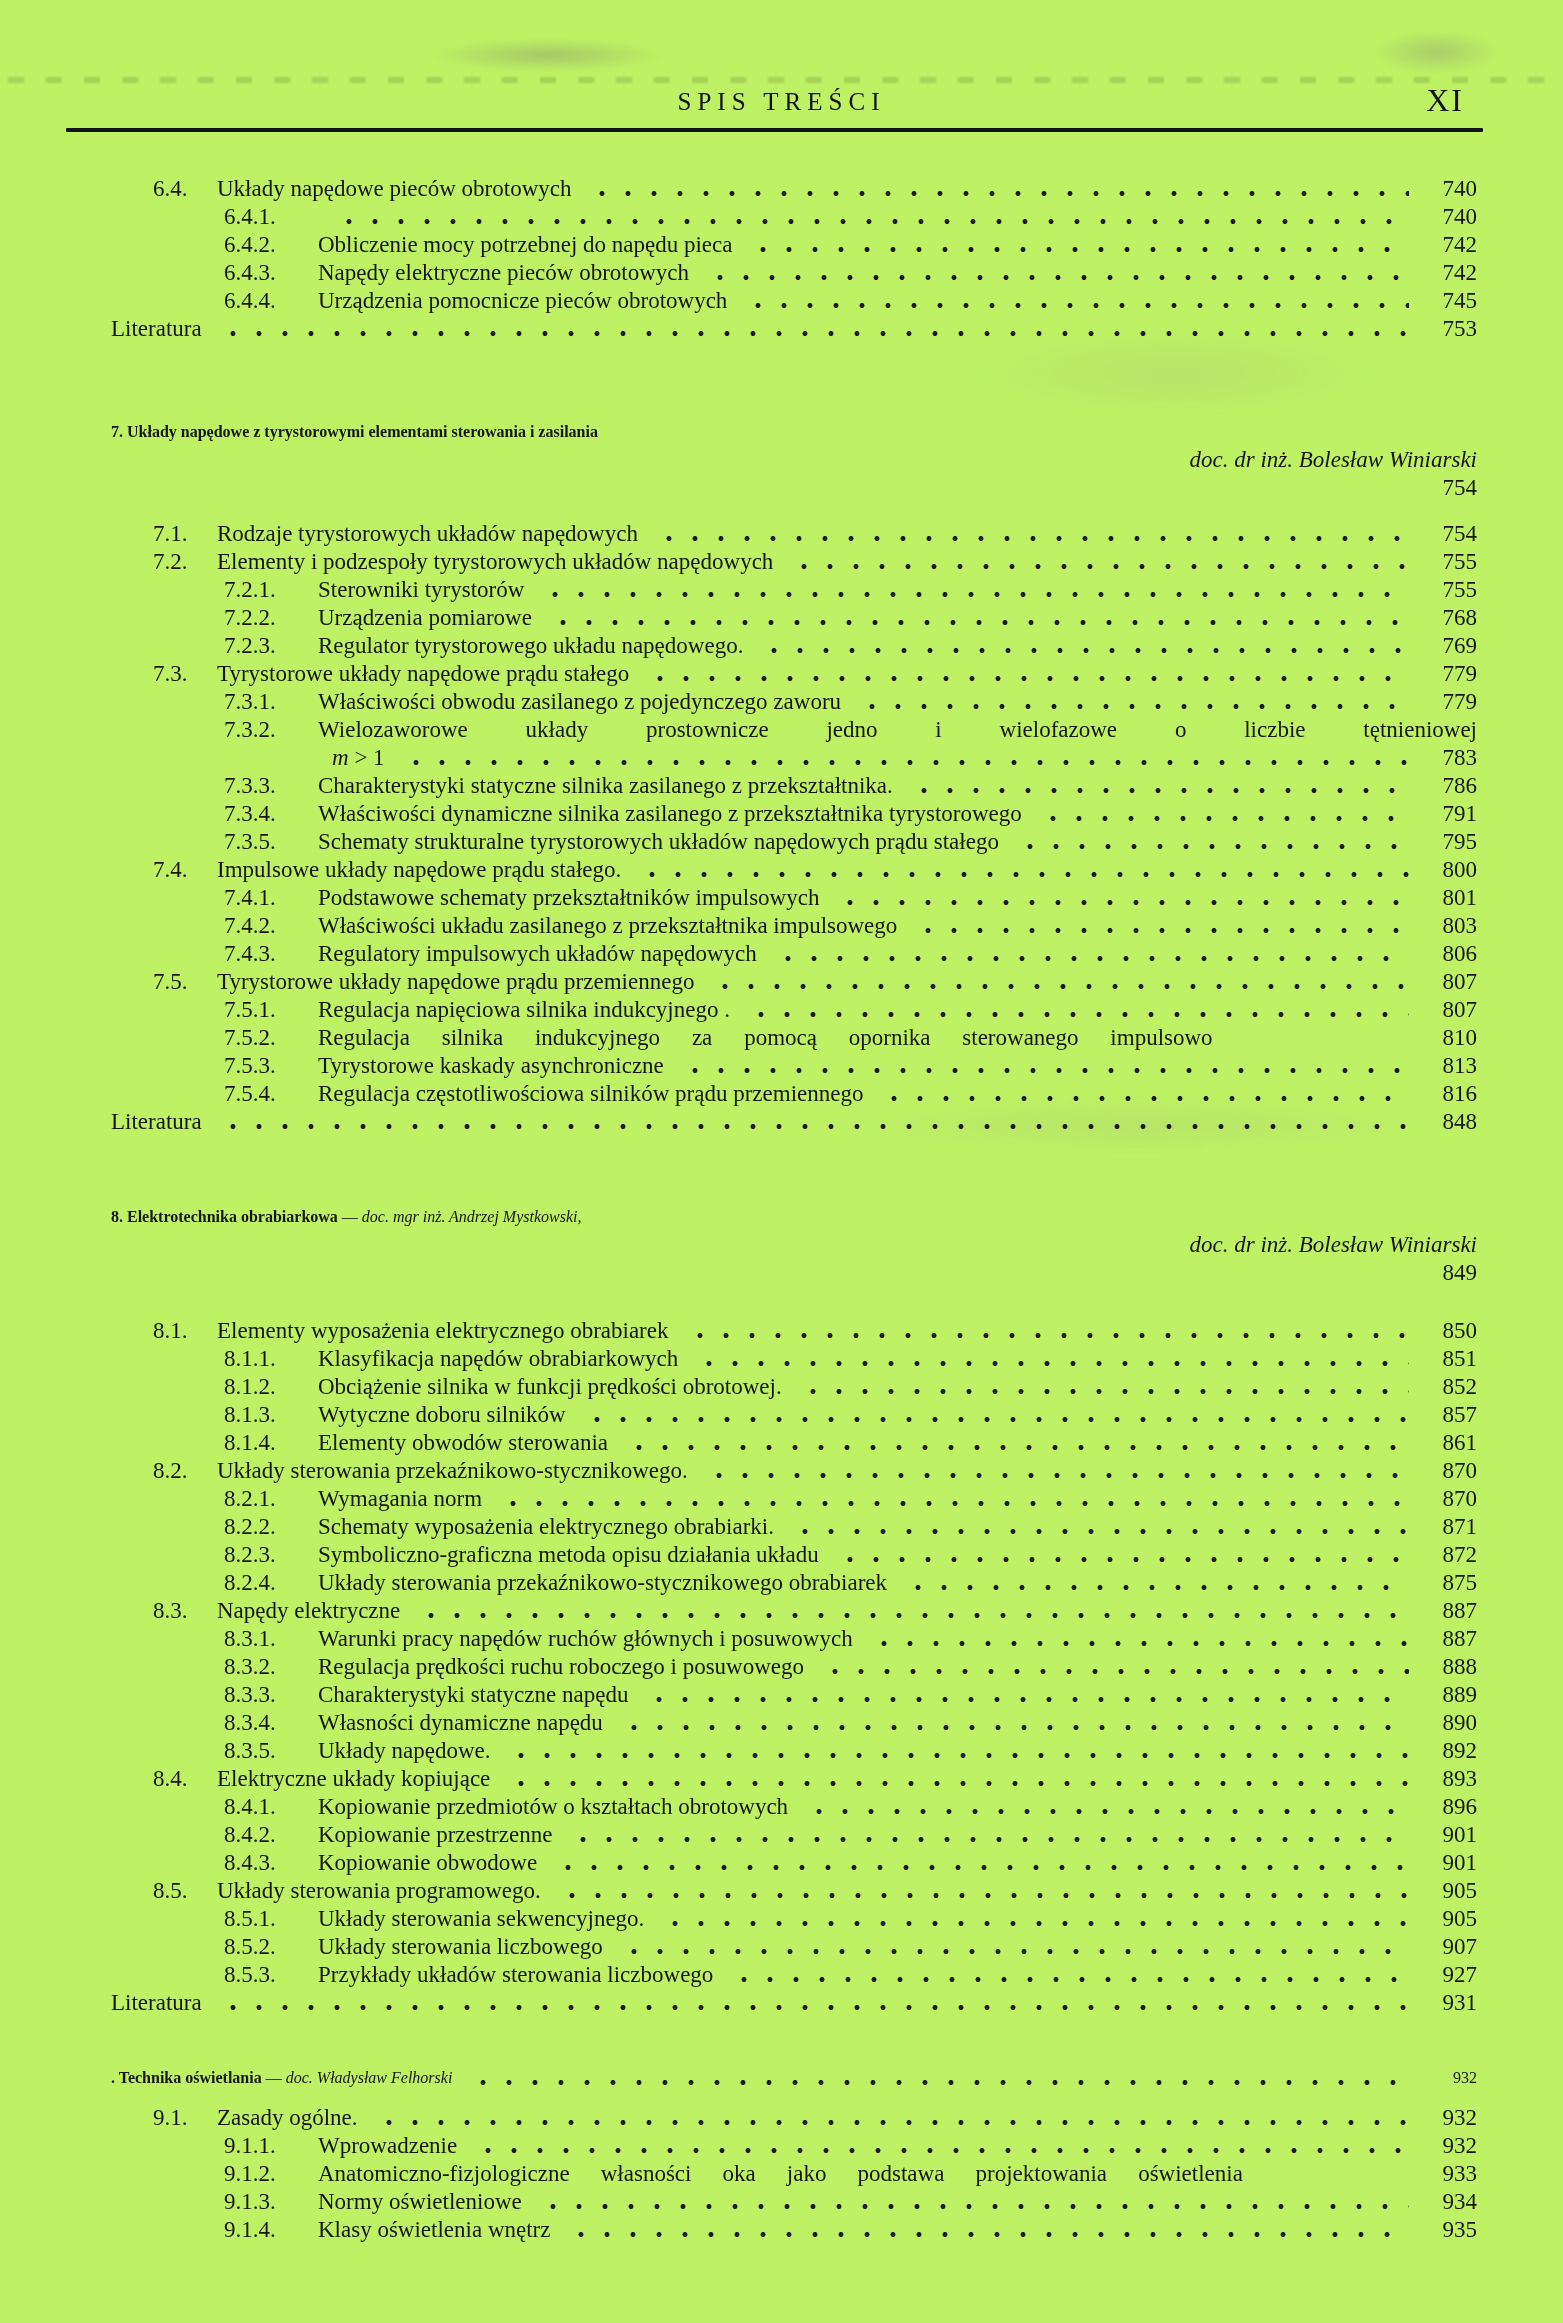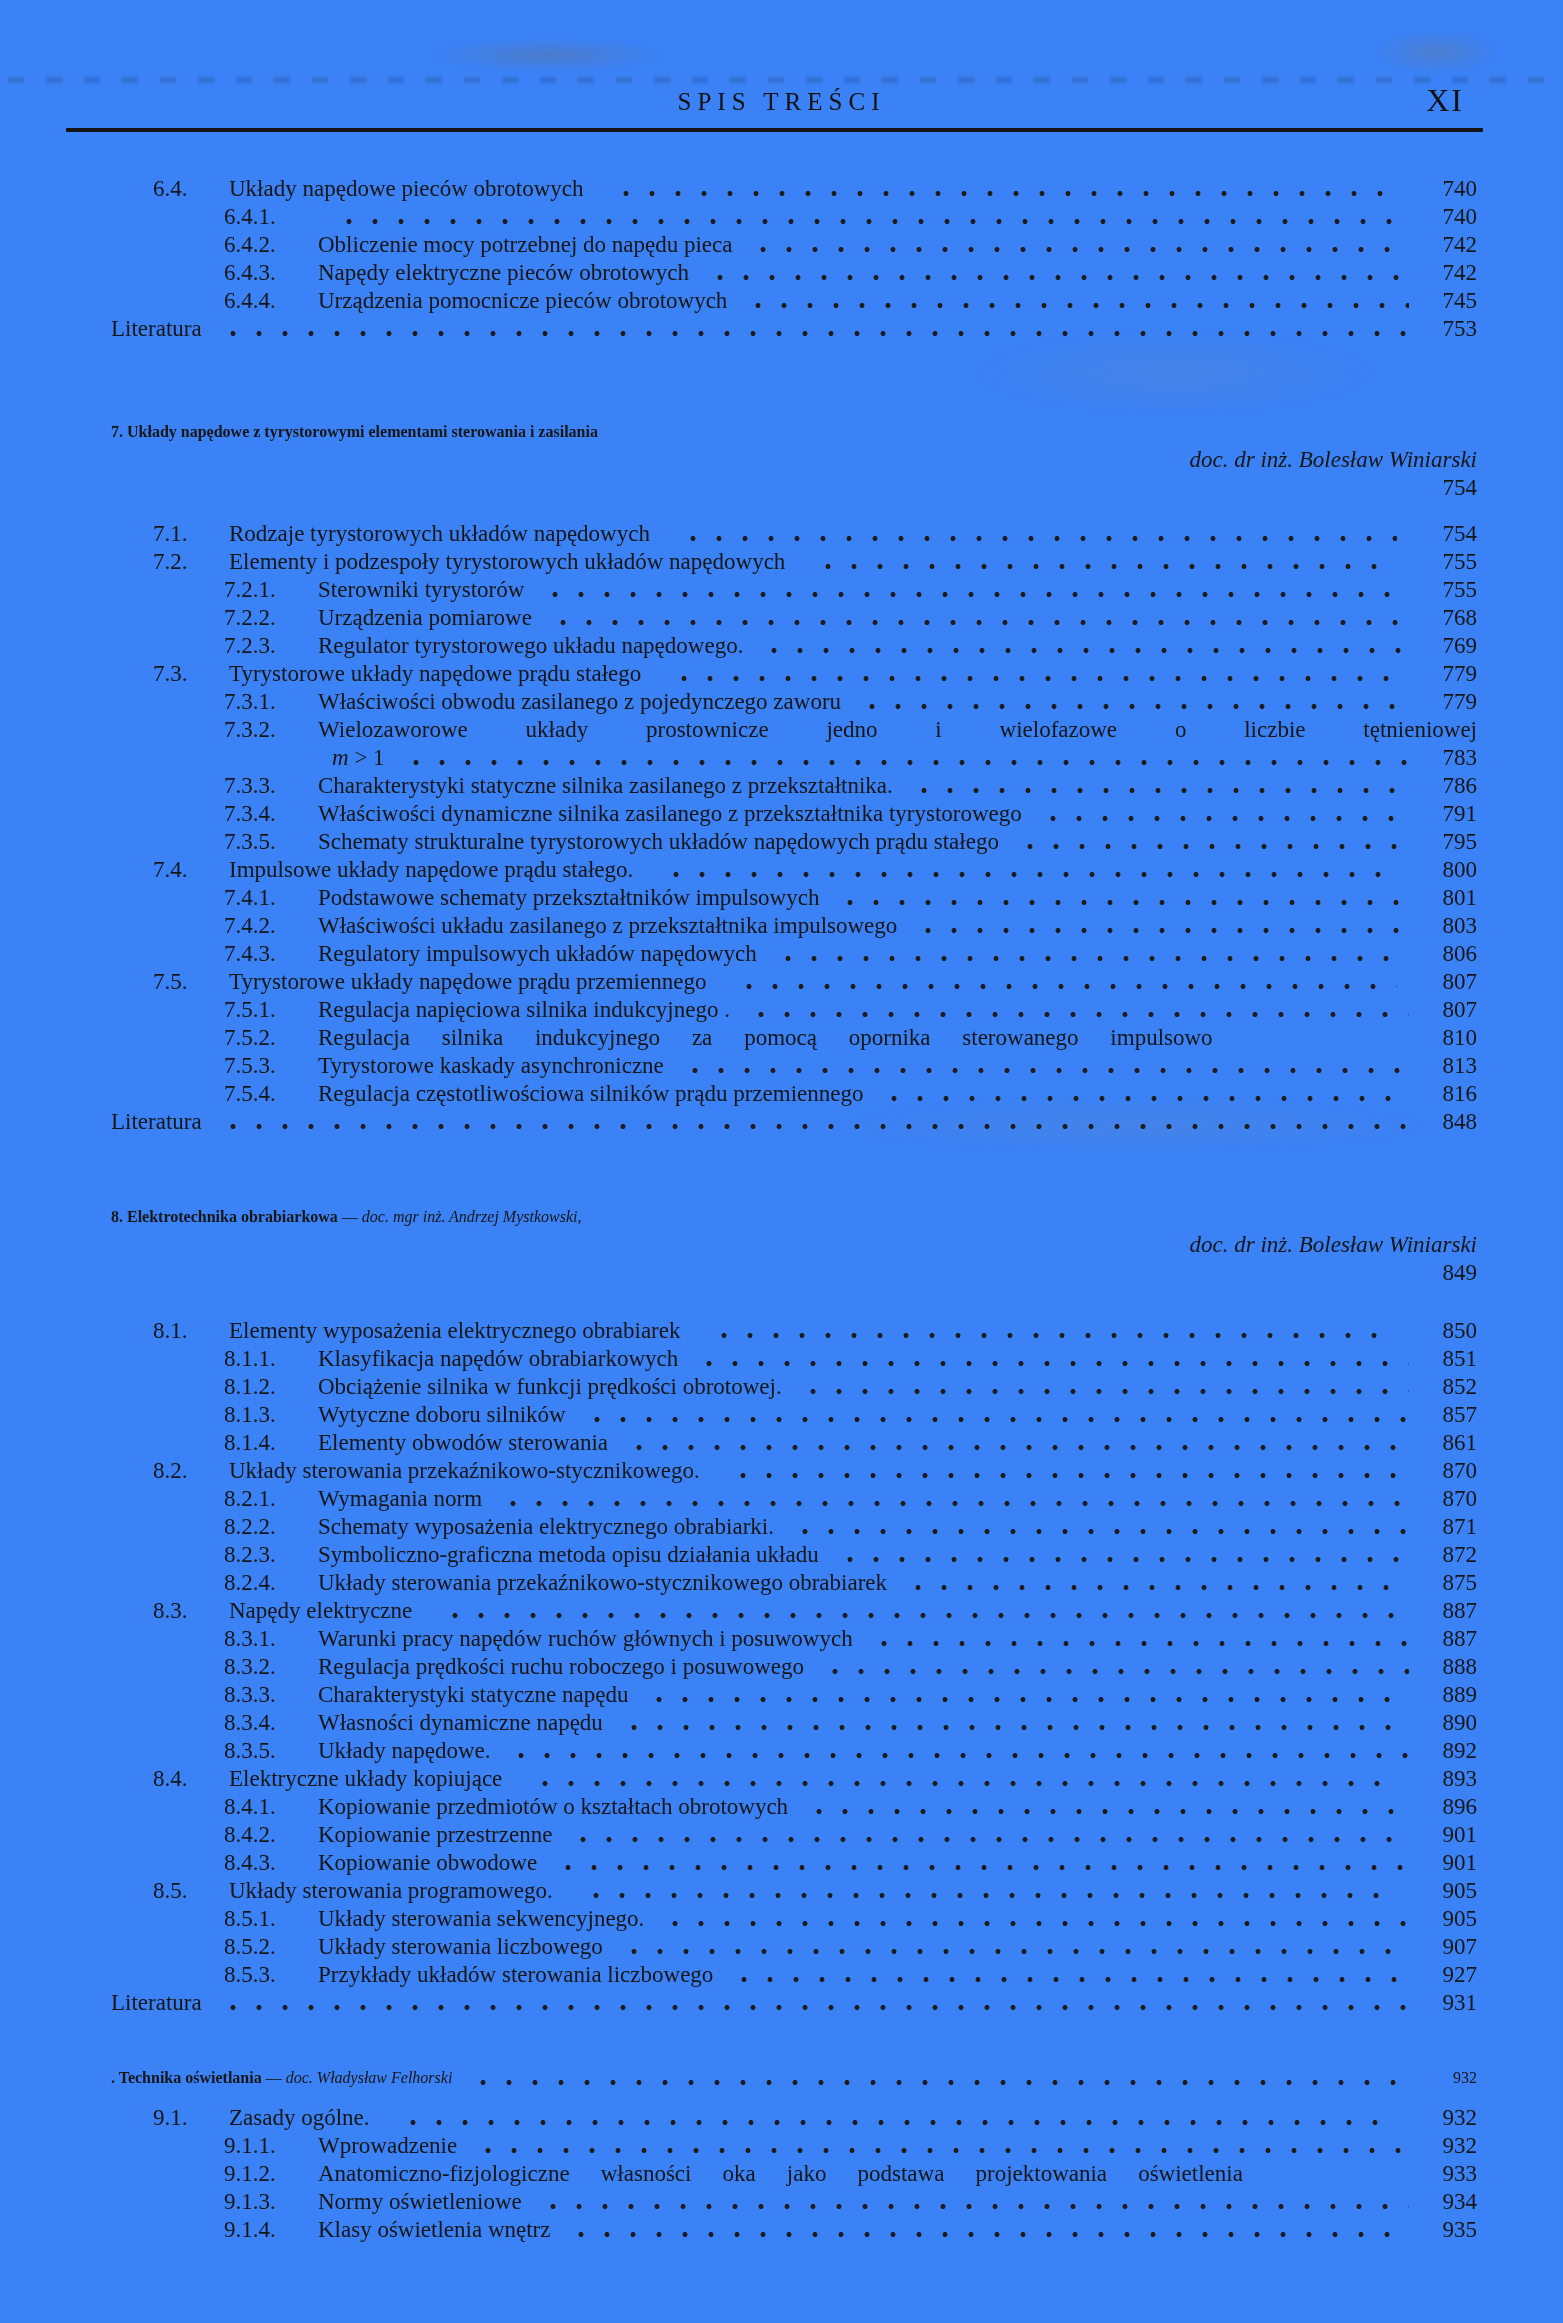--- a/index.html
+++ b/index.html
@@ -4,21 +4,21 @@
 <style>
   html,body { margin:0; padding:0; }
   body {
     background:#e8e8e8;
     font-family:"Liberation Serif","DejaVu Serif",serif;
     -webkit-font-smoothing:antialiased;
   }
   .page {
     position:relative;
     width:1563px; height:2323px;
-    background:#3b82f6;
+    background:#bef264;
     color:#161616;
     overflow:hidden;
   }
   
   .smudge { position:absolute; pointer-events:none; }
   .smudge.a { top:38px; left:428px; width:239px; height:34px;
     background:radial-gradient(ellipse at center, rgba(110,110,110,.32), rgba(255,255,255,0) 70%);
     filter:blur(2px); }
   .smudge.b { top:30px; right:62px; width:129px; height:44px;
     background:radial-gradient(ellipse at center, rgba(120,120,120,.30), rgba(255,255,255,0) 70%);
@@ -56,21 +56,21 @@
   .row { display:flex; align-items:flex-end; }
   .row .num   { flex:0 0 auto; white-space:pre; }
   .row .title { flex:0 1 auto; white-space:nowrap; }
   .row .dots  { flex:1 1 0; min-width:0; height:28px; margin:0 12px 0 14px;
     background-image:radial-gradient(circle, #1c1c1c 2.2px, rgba(0,0,0,0) 2.8px);
     background-size:26px 7px; background-repeat:repeat-x;
     background-position:left 4px bottom 6px; }
   .row .pg    { flex:0 0 auto; min-width:56px; text-align:right; white-space:nowrap; }
 
   .lvl0 { padding-left:0; }
-  .lvl1 { padding-left:42px;gap:12px; }  .lvl1 .num { width:64px; }
+  .lvl1 { padding-left:42px; }  .lvl1 .num { width:64px; }
   .lvl2 { padding-left:113px; } .lvl2 .num { width:94px; }
   .lvl3 { padding-left:221px; }
 
   .chapter { font-size:16px; line-height:28px; }
   .chapter-author { padding-left:40px;flex-direction:column; }
 
   .just .title { flex:1 1 auto; white-space:normal;
     text-align:justify; text-align-last:justify; }
 
   .gap-xs  { margin-top:12px; }

